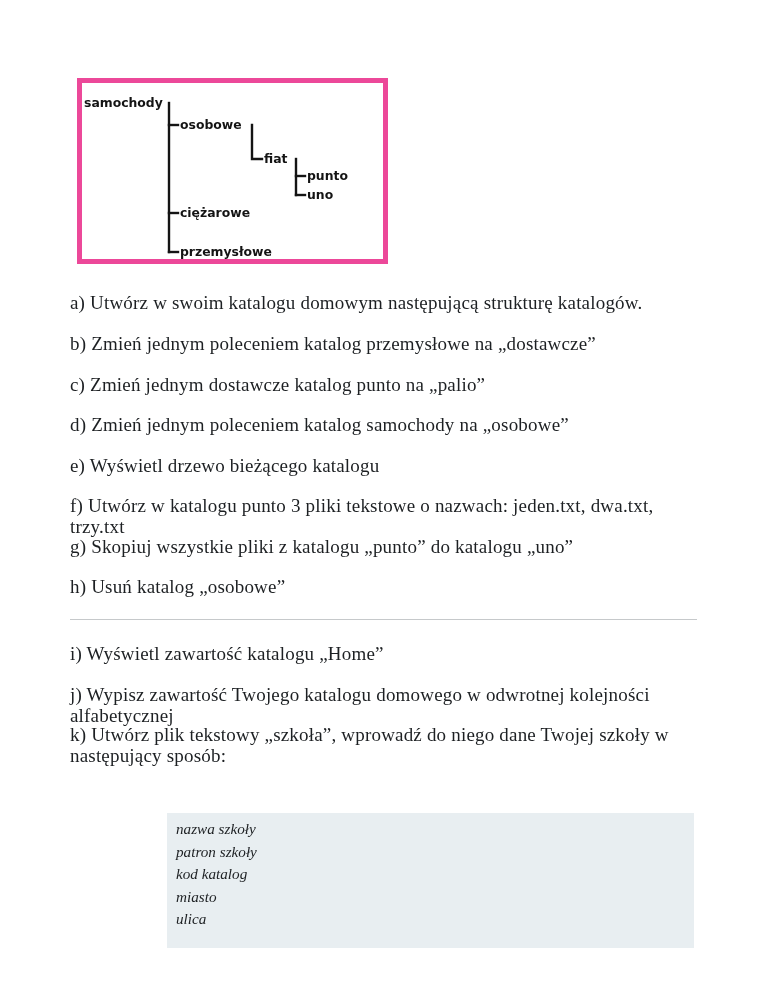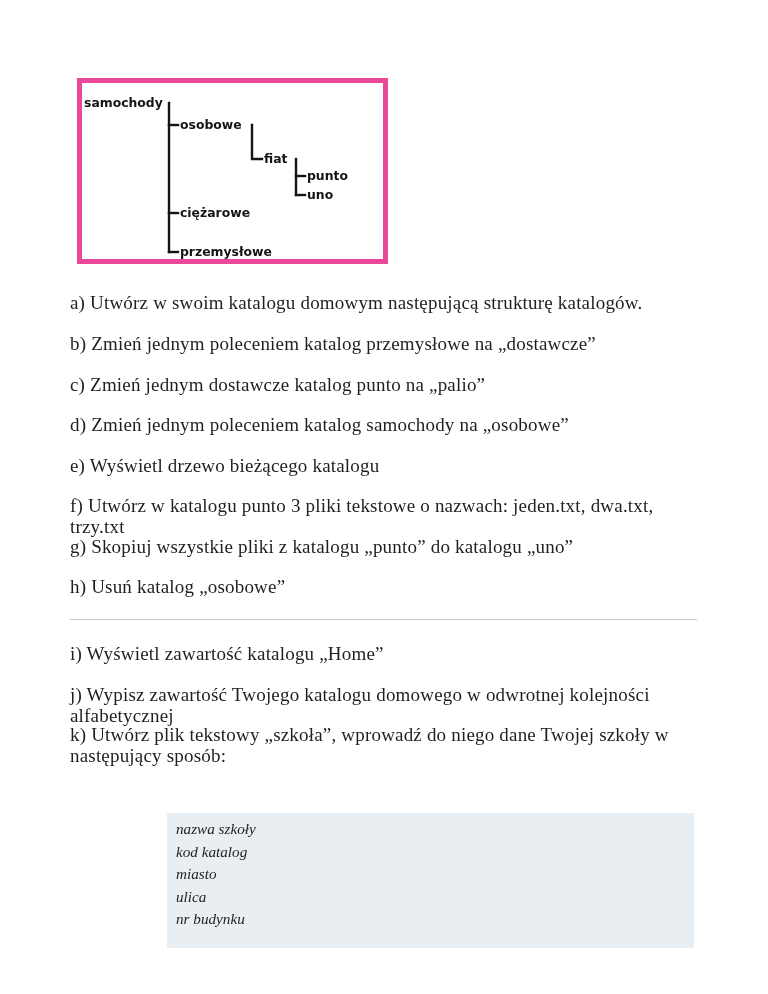--- a/index.html
+++ b/index.html
@@ -124,17 +124,17 @@
 <div class="task" style="top:576px">h) Usuń katalog „osobowe”</div>
 
 <hr id="section-divider">
 
 <div class="task" style="top:643px">i) Wyświetl zawartość katalogu „Home”</div>
 <div class="task" style="top:684px">j) Wypisz zawartość Twojego katalogu domowego w odwrotnej kolejności alfabetycznej</div>
 <div class="task" style="top:724px;width:600px">k) Utwórz plik tekstowy „szkoła”, wprowadź do niego dane Twojej szkoły w następujący sposób:</div>
 
 <div id="school-data-box">
   <div class="school-field">nazwa szkoły</div>
+  <div class="school-field">patron szkoły</div>
   <div class="school-field">kod katalog</div>
   <div class="school-field">miasto</div>
   <div class="school-field">ulica</div>
-  <div class="school-field">nr budynku</div>
 </div>
 
 </body></html>

